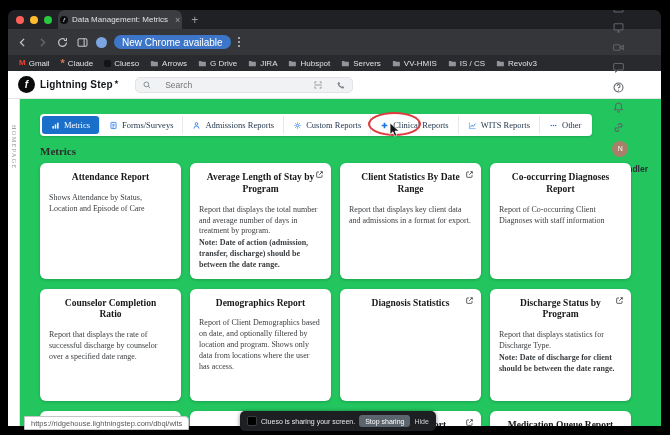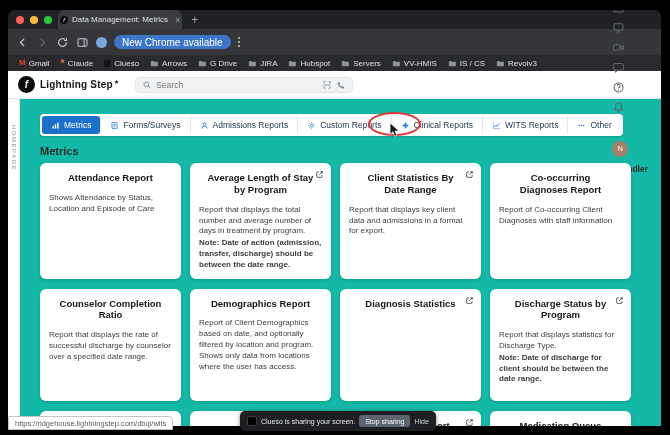--- a/index.html
+++ b/index.html
@@ -34,32 +34,32 @@
   .bm svg { width:9px; height:9px; flex:0 0 auto; }
   .gmic { color:#ea4335; font-weight:bold; font-size:8px; line-height:8px; }
   .clic { color:#d97757; font-weight:bold; font-size:11px; line-height:7px; }
   .csic { width:7px; height:7px; border-radius:2px; background:#121417; }
 
   
   .appbar { height:28px; background:#fff; display:flex; align-items:center; padding:0 10px; border-bottom:1px solid #e5e5e5; }
   .logo { width:17px; height:17px; border-radius:50%; background:#0b0b0b; color:#fff; font-size:10px; font-weight:bold; font-style:italic; display:flex; align-items:center; justify-content:center; flex:0 0 auto; }
   .brand { font-size:10px; font-weight:bold; color:#14161a; margin-left:5px; letter-spacing:.2px; white-space:nowrap; }
   .brandstar { font-size:6px; color:#14161a; margin:0 0 7px 1px; }
-  .searchbox { margin-left:16px; width:218px; height:16px; background:#f0f2f4; border:1px solid #e1e3e6; border-radius:5px; display:flex; align-items:center; padding:0 6px; gap:4px; }
+  .searchbox { margin-left:16px; width:218px; height:16px; background:#f0f2f4; border:1px solid #e1e3e6; border-radius:5px; display:flex; align-items:center; padding:0 6px; gap:13px; }
   .searchbox svg { flex:0 0 auto; }
   .sic { width:10px; height:10px; color:#80868b; }
   .searchbox input { border:none; background:transparent; outline:none; flex:1; font-size:8.5px; color:#333; font-family:inherit; min-width:0; }
   .hicons { display:flex; align-items:center; gap:7px; margin-left:auto; color:#5f6368;flex-direction:column; }
   .hicon { width:13px; height:13px; flex:0 0 auto; }
   .avatar { width:16px; height:16px; border-radius:50%; background:#a8806a; color:#fff; font-size:7px; display:flex; align-items:center; justify-content:center; margin-left:3px; flex:0 0 auto; }
   .uname { font-size:8.5px; color:#2b2f33; font-weight:bold; margin:0 3px 0 5px; white-space:nowrap; }
   .caret { font-size:7px; color:#555; }
 
   
-  .bodyarea { height:327px; background:#14b8a6; display:flex; }
+  .bodyarea { height:327px; background:#22c55e; display:flex;font-family:Liberation Serif, serif; }
   .leftstrip { width:12px; background:#fff; border-right:1px solid #e2e2e2; display:flex; justify-content:center; padding-top:26px; }
   .vlabel { writing-mode:vertical-rl; font-size:6px; color:#8a9097; letter-spacing:1.5px; }
   .main { flex:1; padding:15px 30px 0 20px; }
 
   .tabbar { display:inline-flex; background:#fff; border-radius:4px; box-shadow:0 1px 2px rgba(0,0,0,.14); padding:2px; }
   .tab { display:flex; align-items:center; gap:4px; font-size:8.5px; color:#24394e; padding:4px 9px; white-space:nowrap; }
   .tab svg { width:9px; height:9px; color:#1a73e8; flex:0 0 auto; }
   .tab.active { background:#1a6fca; color:#fff; border-radius:3px; }
   .tab.active svg { color:#fff; }
   .tab + .tab { border-left:1px solid #e6e9ec; }
@@ -73,21 +73,21 @@
   .cnote { display:block; font-weight:bold; margin-top:1px; }
 
   
   .annot { position:absolute; left:368px; top:112px; width:53px; height:24px; border:2px solid #e03a3f; border-radius:50%; pointer-events:none; }
   .cursorsvg { position:absolute; left:389px; top:122px; width:11px; height:16px; }
   .sharebar { position:absolute; left:240px; top:411px; height:20px; background:#1d1f22; border-radius:5px; display:flex; align-items:center; gap:4px; padding:0 7px; box-shadow:0 1px 4px rgba(0,0,0,.5); }
   .clueso { width:10px; height:10px; border-radius:2px; background:#000; border:1px solid #3c3c3c; flex:0 0 auto; }
   .sharemsg { font-size:7px; color:#e6e8ea; white-space:nowrap; }
   .stopbtn { font-size:7px; color:#fff; background:#5c646d; border:none; border-radius:3px; padding:2.5px 6px; font-family:inherit; white-space:nowrap; }
   .hidelink { font-size:7px; color:#d0d3d6; white-space:nowrap; }
-  .statusbubble { position:absolute; left:8px; top:416px; background:#fff; border:1px solid #c6c6c6; border-top-right-radius:4px; font-size:7.5px; color:#5a5a5a; padding:1.5px 6px; white-space:nowrap; }
+  .statusbubble { position:absolute; left:24px; top:416px; background:#fff; border:1px solid #c6c6c6; border-top-right-radius:4px; font-size:7.5px; color:#5a5a5a; padding:1.5px 6px; white-space:nowrap; }
 </style>
 </head>
 <body>
 
 <div class="page">
   <div class="window">
 
     <div class="tabstrip">
       <span class="tl red"></span>
       <span class="tl yel"></span>

